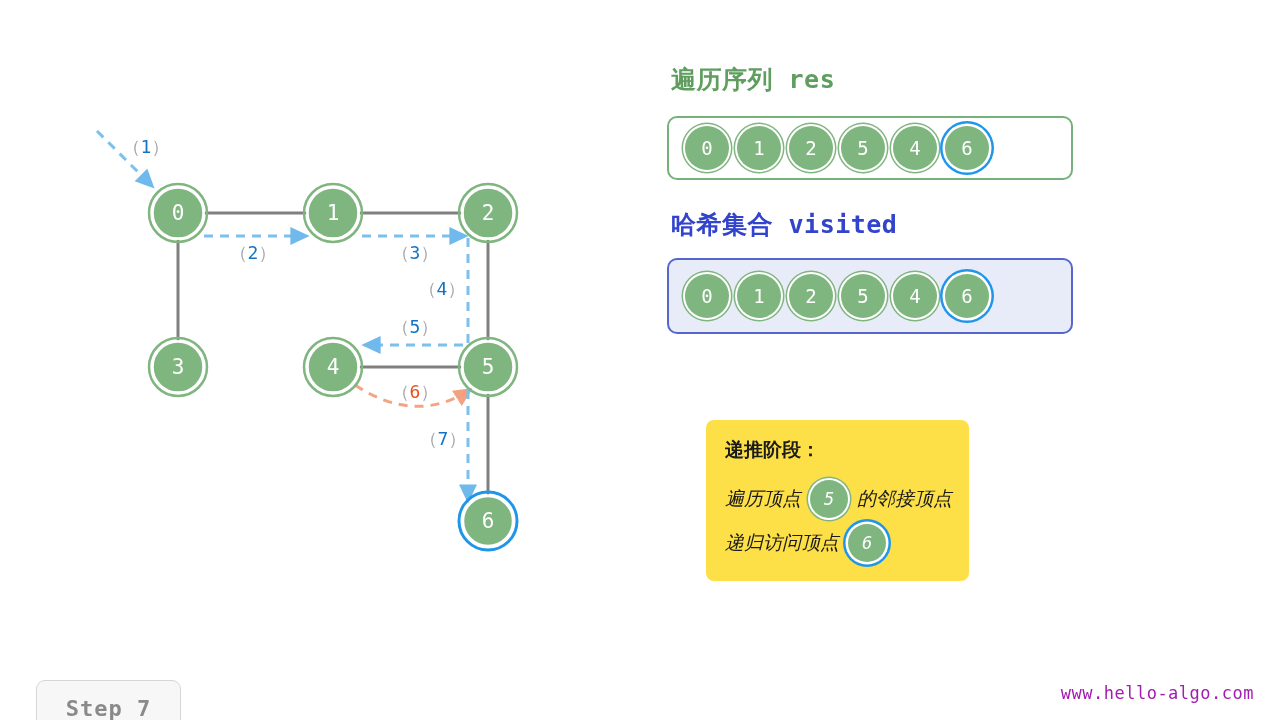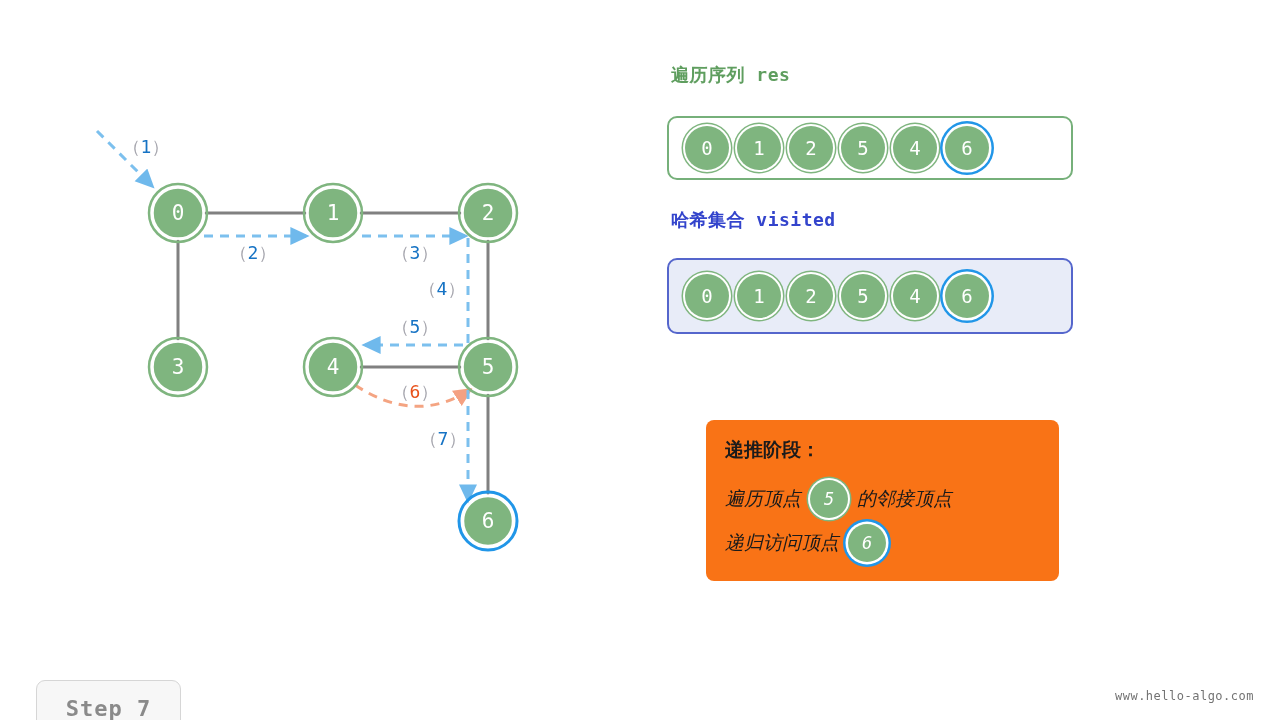--- a/index.html
+++ b/index.html
@@ -26,21 +26,21 @@
     top: 0;
     width: 660px;
     height: 620px;
   }
 
   
   .panel-title {
     position: absolute;
     font-family: "DejaVu Sans Mono", "Liberation Mono", monospace;
     font-weight: bold;
-    font-size: 18px;
+    font-size: 25px;
     letter-spacing: 0.5px;
     white-space: nowrap;
   }
   #res-title {
     left: 671px;
     top: 63px;
     color: #5f9e5f;
   }
   #visited-title {
     left: 671px;
@@ -98,23 +98,23 @@
     height: 38px;
     flex: 0 0 38px;
     font-size: 17px;
   }
 
   
   #hint-box {
     position: absolute;
     left: 706px;
     top: 420px;
-    width: 353px;
+    width: 263px;
     height: 161px;
-    background: #f97316;
+    background: #fde047;
     border-radius: 8px;
     box-sizing: border-box;
     padding: 20px 0 0 19px;
   }
   .hint-head {
     font-size: 19px;
     font-weight: bold;
     color: #1b1b1b;
     line-height: 1;
     margin-bottom: 21px;
@@ -151,22 +151,22 @@
     letter-spacing: 1px;
     margin-top: 42px;
   }
 
   
   #watermark {
     position: absolute;
     right: 26px;
     bottom: 17px;
     font-family: "DejaVu Sans Mono", "Liberation Mono", monospace;
-    font-size: 12px;
-    color: #737373;
+    font-size: 17px;
+    color: #a21caf;
     letter-spacing: 0.5px;
   }
 
   
   .node-label {
     font-family: "DejaVu Sans Mono", "Liberation Mono", monospace;
     font-size: 21px;
     fill: #ffffff;
   }
   .step-num-paren {

